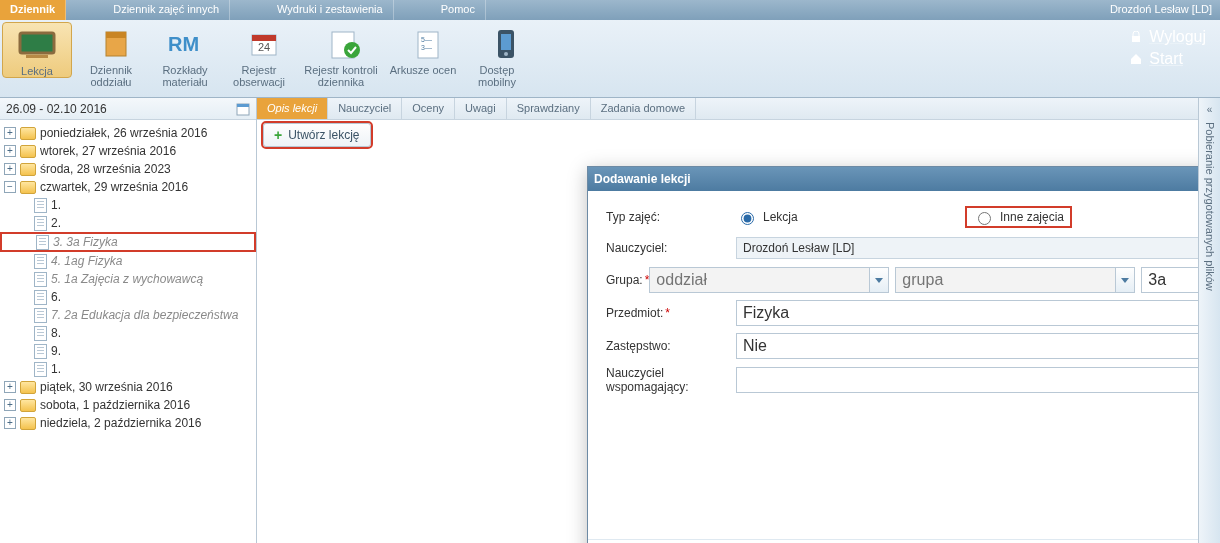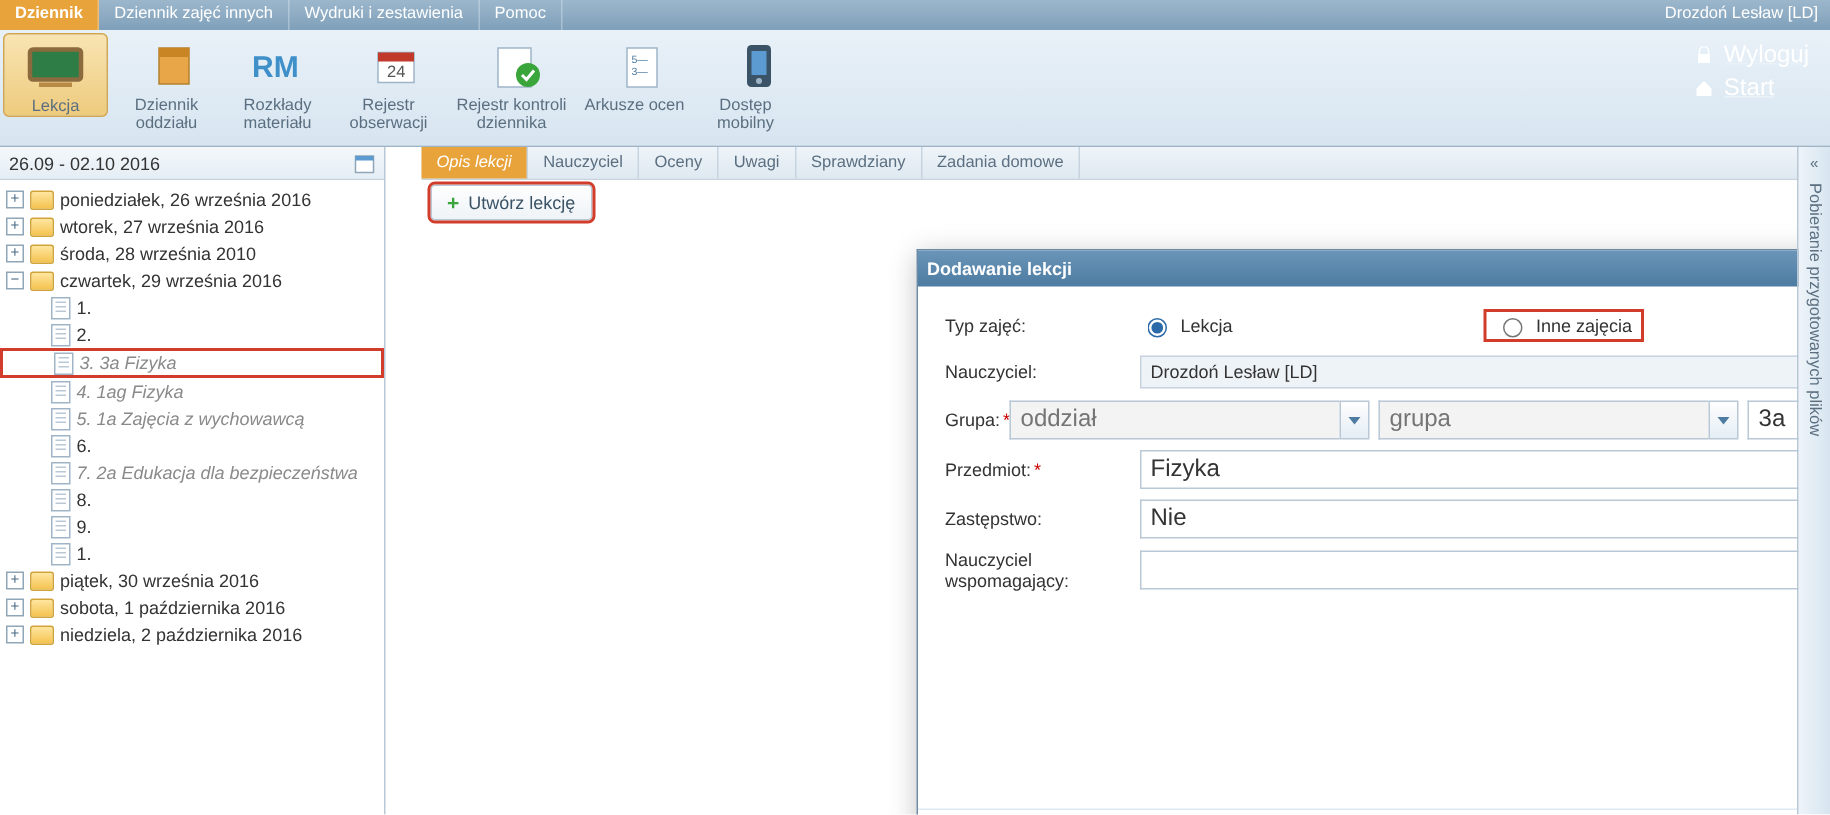--- a/index.html
+++ b/index.html
@@ -1,36 +1,36 @@
 <!DOCTYPE html>
 <html><head>
 <meta charset="utf-8">
 <style>
   * { box-sizing: border-box; }
   body { margin:0; font-family: Tahoma, Arial, sans-serif; font-size:12px; color:#333; background:#fff; overflow:hidden; }
   .app { width:1220px; height:543px; position:relative; }
 
   
-  .topbar { height:20px; background:linear-gradient(#9cb7cc,#7fa0ba); display:flex; align-items:stretch; color:#fff; font-size:11px; }
+  .topbar { height:20px; background:linear-gradient(#9cb7cc,#7fa0ba); display:flex; align-items:stretch; color:#fff; font-size:11px;gap:37px; }
   .toptab { padding:3px 10px 0 10px; border-right:1px solid rgba(255,255,255,.3); cursor:pointer; }
   .toptab.active { background:#e9a33b; color:#fff; font-weight:bold; }
   .topbar .spacer { flex:1; }
   .username { padding:3px 8px 0 8px; }
 
   
   .ribbon { height:78px; background:linear-gradient(#e9f1f8,#d7e5f0); border-bottom:1px solid #9fb5c7; display:flex; align-items:flex-start; }
   .ribbon-item { width:74px; text-align:center; padding-top:6px; color:#5b6f80; cursor:pointer; font-size:11px; }
   .ribbon-item .ic { width:42px; height:36px; margin:0 auto 2px; display:flex; align-items:center; justify-content:flex-end; }
   .ribbon-item.active { background:linear-gradient(#f8e4b3,#eecb7d); border:1px solid #d2a64c; border-radius:4px; margin:2px; padding-top:4px; width:70px; }
   .ribbon-right { margin-left:auto; padding:8px 14px 0 0; color:#eaf2f8; font-size:16px;text-decoration:underline; }
   .ribbon-right a { display:flex; align-items:center; gap:6px; color:#fff; text-decoration:none; margin-bottom:4px; cursor:pointer; }
   .ribbon-right .ri { width:14px; height:14px; display:inline-flex; align-items:center; justify-content:center; }
 
   
-  .body { position:absolute; top:98px; bottom:0; left:0; right:0; display:flex;gap:24px; }
+  .body { position:absolute; top:98px; bottom:0; left:0; right:0; display:flex; }
   .sidebar { width:257px; border-right:1px solid #b9c8d5; background:#fff; }
   .sb-head { height:22px; background:linear-gradient(#f4f8fb,#e5eef5); border-bottom:1px solid #c7d4df; padding:3px 6px; font-size:12px; display:flex; justify-content:space-between; align-items:center; }
   .sb-cal { width:14px; height:14px; }
   .tree { padding:4px 0; overflow:auto; height:calc(100% - 22px); }
   .tnode { display:flex; align-items:center; padding:1px 4px; white-space:nowrap; cursor:pointer; height:18px; }
   .tnode .exp { width:12px; height:12px; border:1px solid #8fa6b8; background:#fff; font-size:10px; line-height:10px; text-align:center; margin-right:4px; color:#4a6b86; }
   .tnode .folder { width:16px; height:13px; background:linear-gradient(#ffe6a0,#f4c24e); border:1px solid #d1a43a; border-radius:2px; margin-right:4px; }
   .tnode .page { width:13px; height:15px; border:1px solid #9fb5c7; background:#fff; margin-right:4px; position:relative; }
   .tnode .page:before { content:""; position:absolute; top:2px; left:2px; right:2px; height:1px; background:#b9c8d5; box-shadow:0 3px 0 #b9c8d5,0 6px 0 #b9c8d5; }
   .tnode.sel { border:2px solid #d23c2a; padding:0 2px; height:20px; }
@@ -188,21 +188,21 @@
             <span>poniedziałek, 26 września 2016</span>
           </div>
           <div class="tnode">
             <span class="exp">+</span>
             <span class="folder"></span>
             <span>wtorek, 27 września 2016</span>
           </div>
           <div class="tnode">
             <span class="exp">+</span>
             <span class="folder"></span>
-            <span>środa, 28 września 2010</span>
+            <span>środa, 28 września 2023</span>
           </div>
           <div class="tnode">
             <span class="exp">−</span>
             <span class="folder"></span>
             <span>czwartek, 29 września 2016</span>
           </div>
           <div class="tnode child">
             <span class="page"></span>
             <span>1.</span>
           </div>

